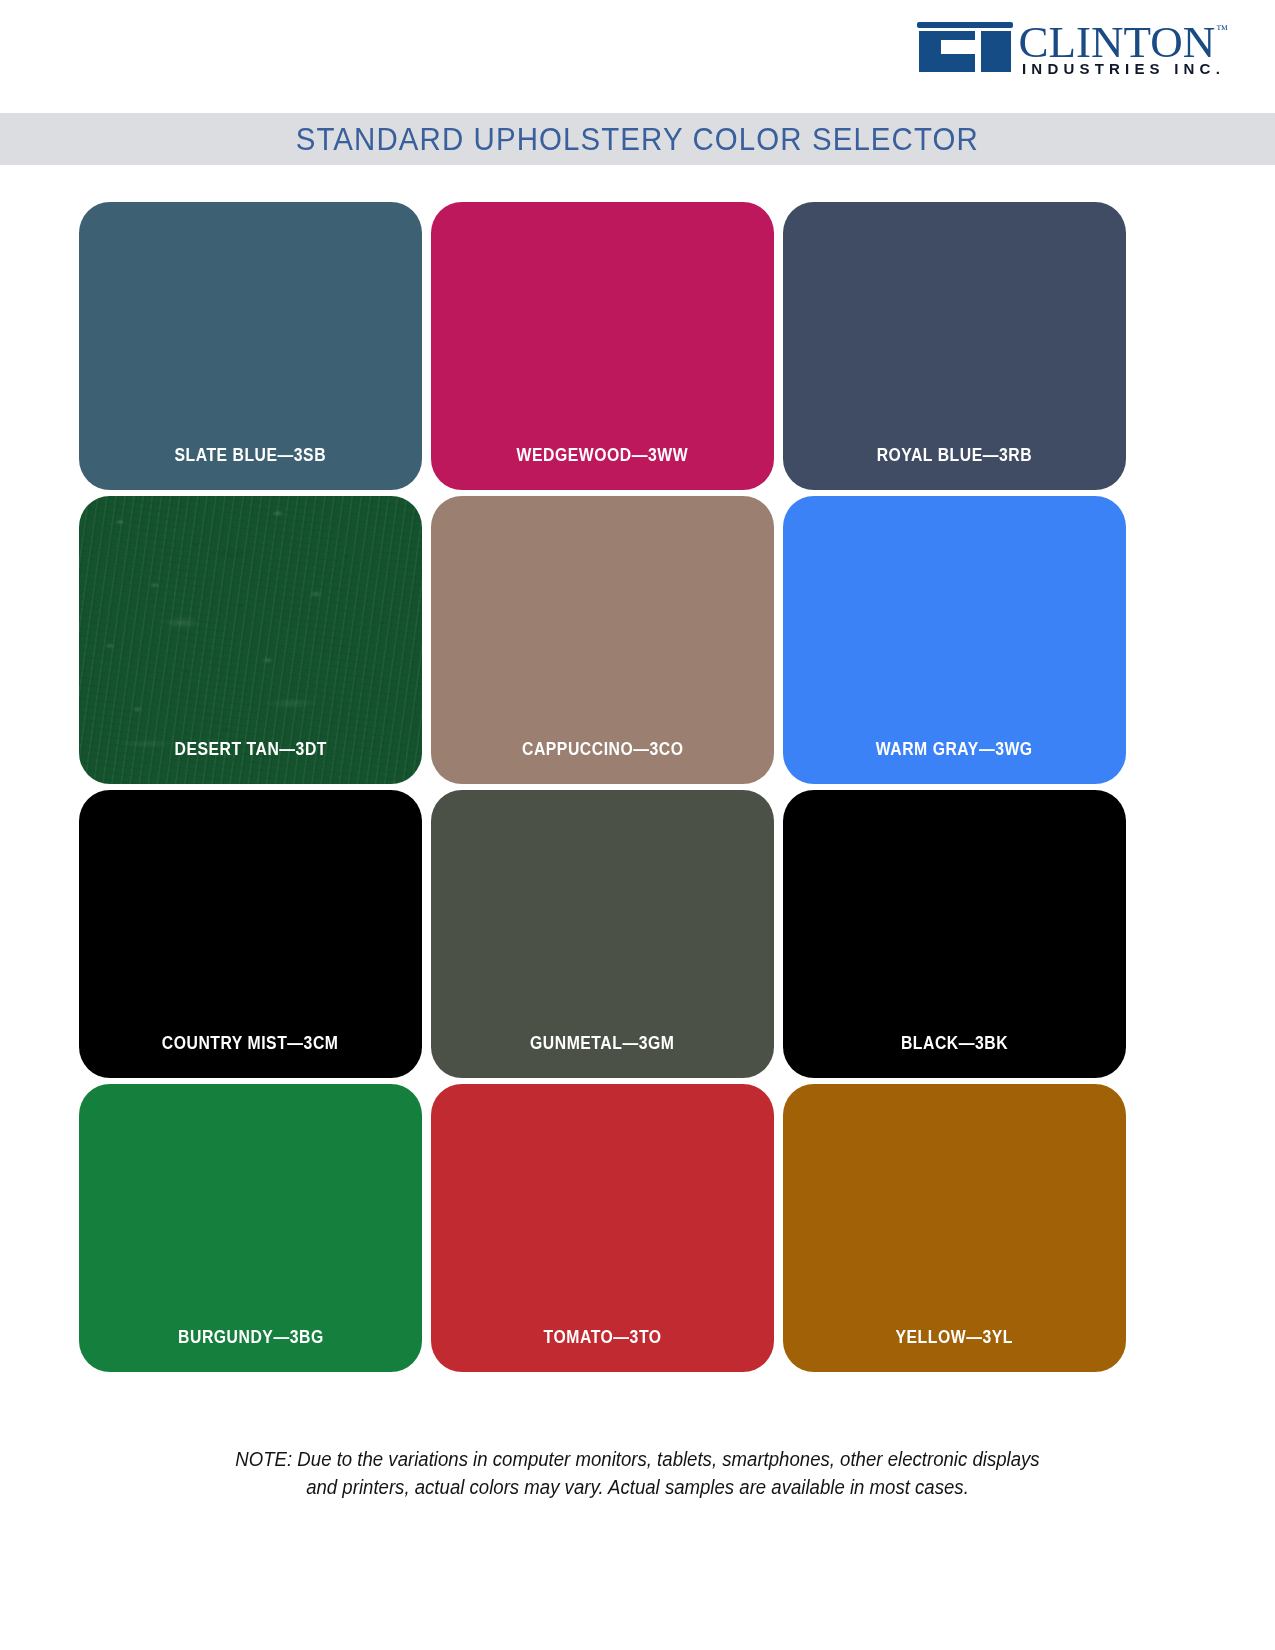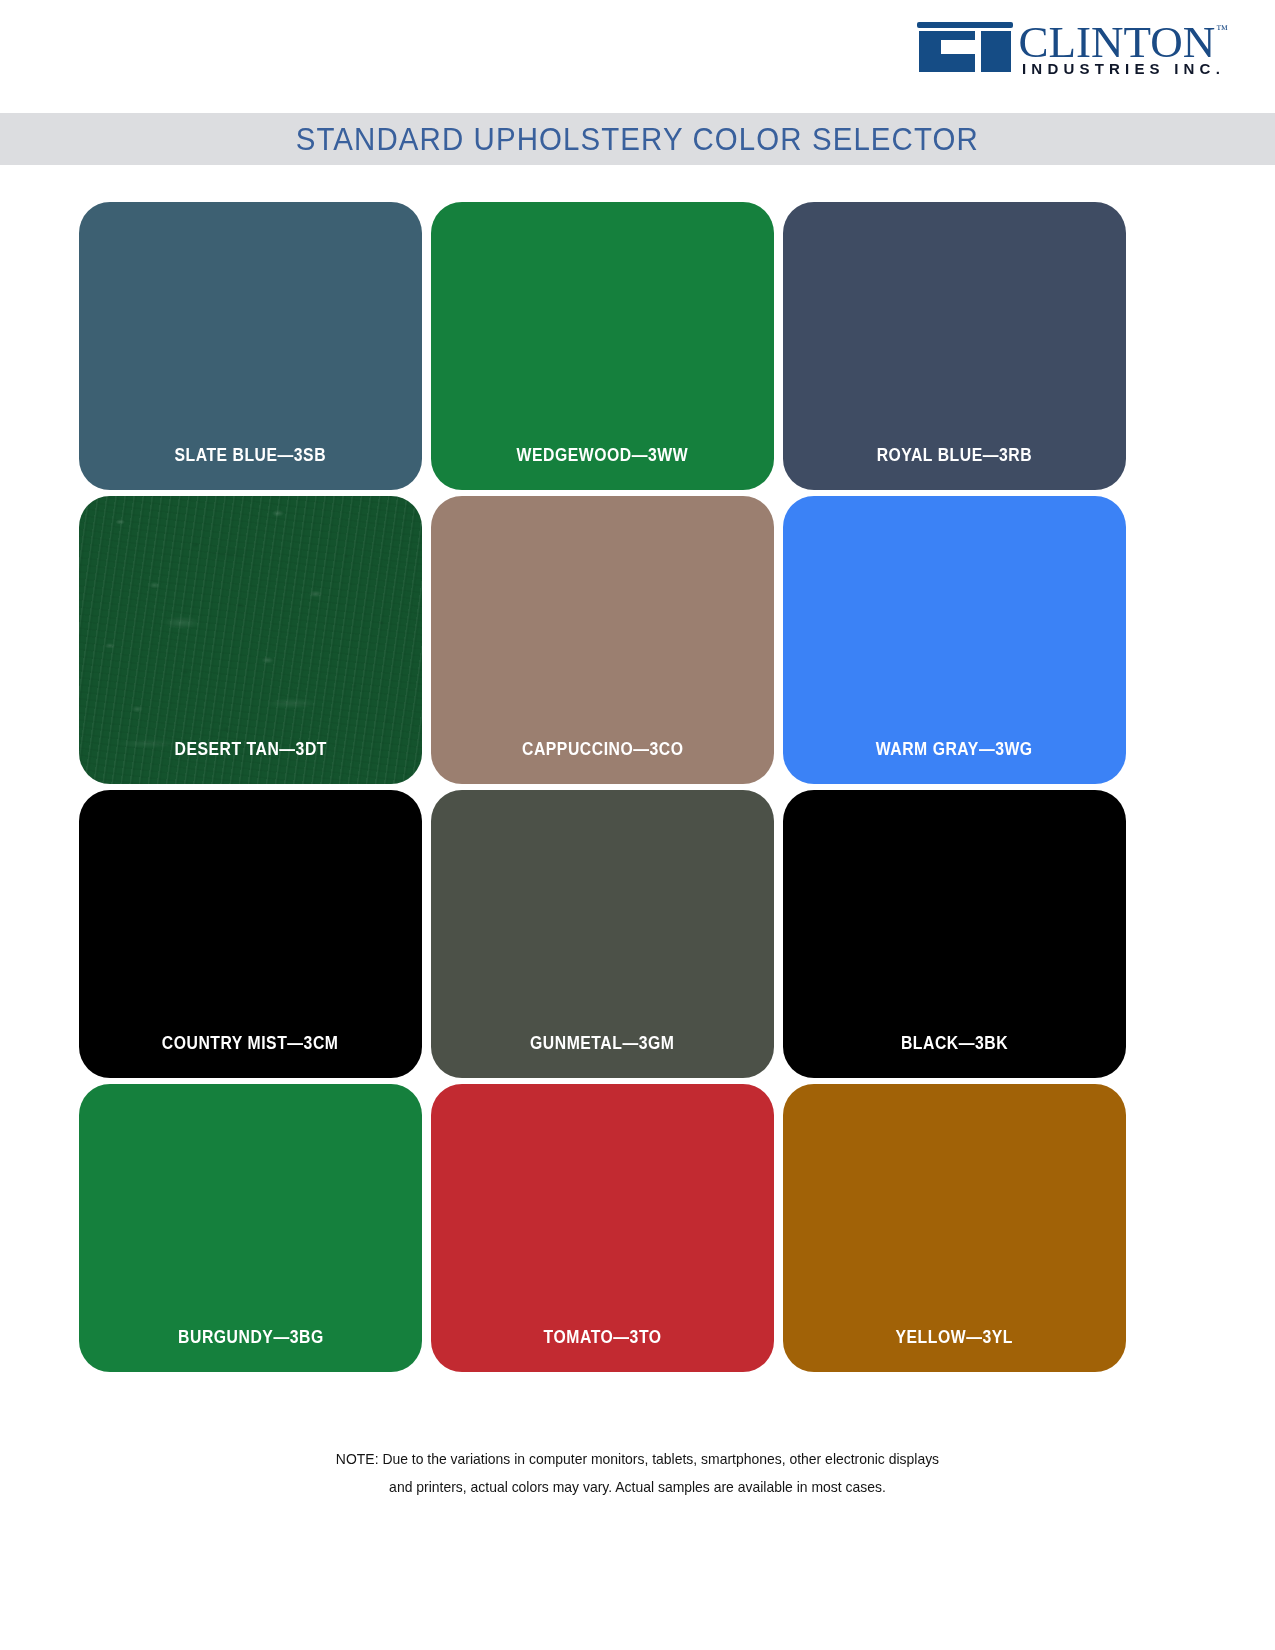--- a/index.html
+++ b/index.html
@@ -204,21 +204,22 @@
   }
 
   
   .note {
     position: absolute;
     top: 1445px;
     left: 0;
     width: 1275px;
     text-align: center;
     font-family: "Liberation Sans Narrow", "Liberation Sans", sans-serif;
-    font-size: 15px;
+    font-style: italic;
+    font-size: 20px;
     line-height: 28px;
     color: #141414;
   }
   .note-line { display: block; transform: scaleX(0.93); }
 </style>
 </head>
 <body>
 
 <div class="page">
 
@@ -242,21 +243,21 @@
   <div class="title-band">
     <div class="title-text">STANDARD UPHOLSTERY COLOR SELECTOR</div>
   </div>
 
   <div class="grid">
 
     <div class="swatch" style="background-color: rgb(61, 96, 114);">
       <div class="swatch-label">SLATE BLUE—3SB</div>
     </div>
 
-    <div class="swatch" style="background-color: #15803d;">
+    <div class="swatch" style="background-color: #be185d;">
       <div class="swatch-label">WEDGEWOOD—3WW</div>
     </div>
 
     <div class="swatch" style="background-color: rgb(63, 76, 99);">
       <div class="swatch-label">ROYAL BLUE—3RB</div>
     </div>
 
     <div class="swatch" style="background-color: #14532d;">
       <div class="grain"></div>
       <div class="swatch-label">DESERT TAN—3DT</div>

